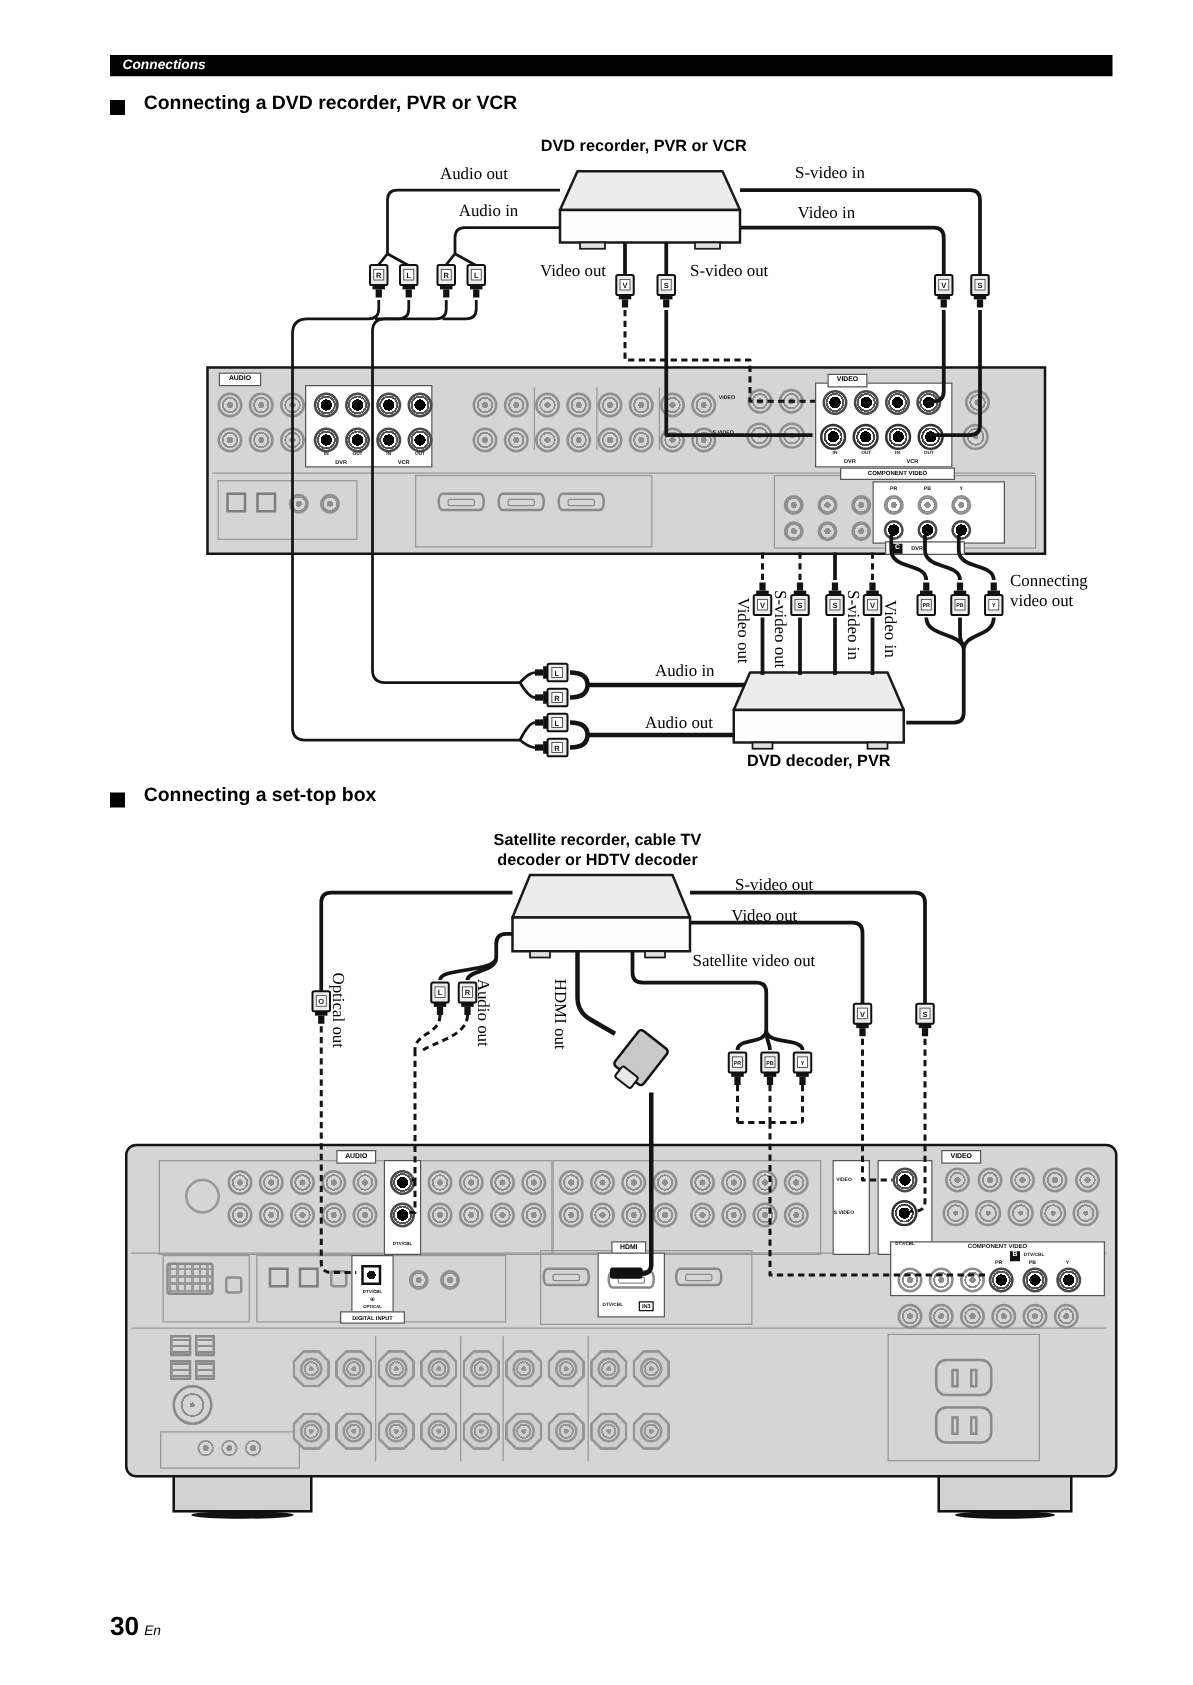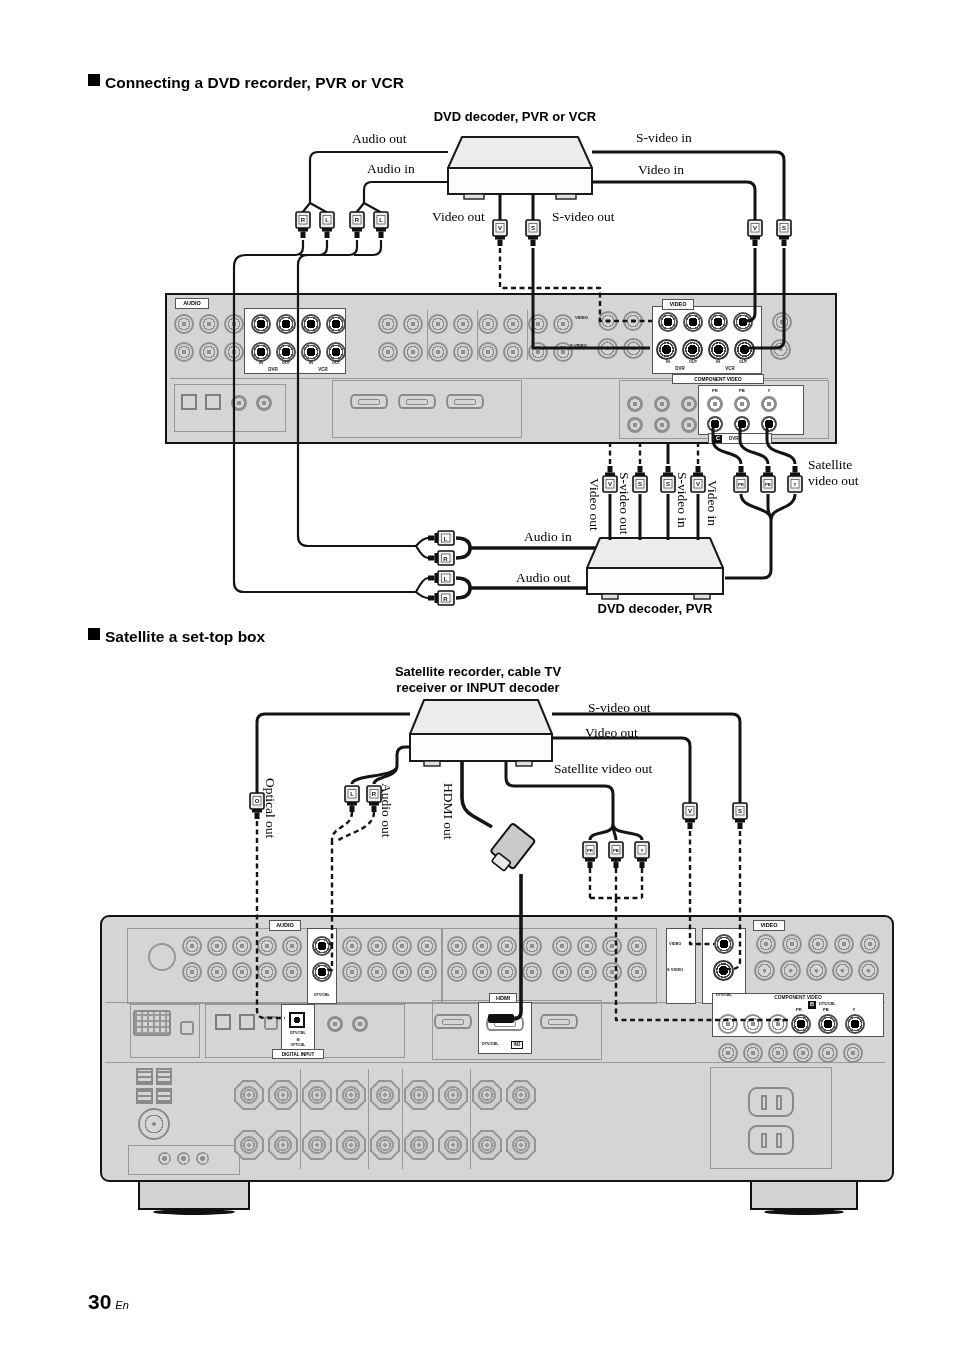--- a/index.html
+++ b/index.html
@@ -1,20 +1,20 @@
 <!DOCTYPE html>
 <html><head>
 <meta charset="utf-8">
 <style>
   html,body{margin:0;padding:0;background:#fff}
   .page{position:relative;width:954px;height:1348px;background:#fff;overflow:hidden;
         font-family:"Liberation Sans",sans-serif;color:#000}
   .bar{position:absolute;left:88px;top:44px;width:802px;height:17px;background:#000;color:#fff;
        font:italic bold 11px/17px "Liberation Sans",sans-serif;padding-left:10px;box-sizing:border-box;z-index:4}
-  .h-row{position:absolute;display:flex;align-items:flex-start;gap:5px;z-index:4}
+  .h-row{position:absolute;display:flex;align-items:flex-end;gap:15px;z-index:4}
   .h-sq{width:12px;height:12px;background:#000}
   .h-txt{font:bold 15.5px "Liberation Sans",sans-serif}
   .dlab{position:absolute;font:13.5px "Liberation Serif",serif;white-space:nowrap;z-index:6}
   .vlab{position:absolute;font:13.5px "Liberation Serif",serif;writing-mode:vertical-rl;white-space:nowrap;z-index:6}
   .dname{position:absolute;font:bold 13px "Liberation Sans",sans-serif;text-align:center;white-space:nowrap;z-index:6}
   .panel{position:absolute;background:#d5d5d5;border:2px solid #141414;z-index:1}
   #panel2{border-radius:9px}
   .wbox{position:absolute;background:#fff;border:1px solid #555;box-sizing:border-box;z-index:2}
   .gbox{position:absolute;border:1px solid #989898;box-sizing:border-box;z-index:1}
   .hdr{position:absolute;background:#fff;border:1px solid #555;text-align:center;
@@ -69,20 +69,21 @@
   .pt2{font:bold 4.3px "Liberation Sans",sans-serif;text-anchor:middle;fill:#111}
   .ftr{position:absolute;z-index:4}
   .ftr .num{font:bold 21px "Liberation Sans",sans-serif}
   .ftr .lang{font:italic 11px "Liberation Sans",sans-serif;margin-left:4px}
 </style>
 </head>
 <body>
 
 <div class="page">
 
+  <div class="bar">Connections</div>
 
   <div class="h-row" style="left:88px;top:74px">
     <div class="h-sq"></div>
     <div class="h-txt">Connecting a DVD recorder, PVR or VCR</div>
   </div>
 
   <div class="panel" id="panel1" style="left:165px;top:293px;width:668px;height:147px">
     <div class="hdr" style="left:8px;top:3px;width:34px;height:11px">AUDIO</div>
     <div class="jrow" style="left:7px;top:19px">
         <div class="rca"></div>
@@ -219,21 +220,21 @@
         <div class="rca sm"></div>
       </div>
     <div class="gbox" style="left:165px;top:85px;width:190px;height:58px"></div>
     <div class="hport" style="left:183px;top:99px"></div>
     <div class="hport" style="left:231px;top:99px"></div>
     <div class="hport" style="left:279px;top:99px"></div>
   </div>
 
   <div class="h-row" style="left:88px;top:628px">
     <div class="h-sq"></div>
-    <div class="h-txt">Satellite a set-top box</div>
+    <div class="h-txt">Connecting a set-top box</div>
   </div>
 
   <div class="panel" id="panel2" style="left:100px;top:915px;width:790px;height:263px">
     <div class="hdr" style="left:167px;top:3px;width:32px;height:11px">AUDIO</div>
     <div class="gbox" style="left:25px;top:11px;width:315px;height:76px"></div>
     <div class="gbox" style="left:340px;top:11px;width:215px;height:76px"></div>
     <div class="hole" style="left:46px;top:26px;width:28px;height:28px"></div>
     <div class="jrow" style="left:80px;top:19px">
         <div class="rca"></div>
         <div class="rca"></div>
@@ -575,39 +576,39 @@
         <text class="pt2" x="616" y="852">PB</text>
       <use href="#pD" x="634" y="842"></use>
         <text class="pt2" x="642" y="852">Y</text>
       <use href="#pD" x="682" y="803"></use>
         <text class="pt" x="690" y="813.3">V</text>
       <use href="#pD" x="732" y="803"></use>
         <text class="pt" x="740" y="813.3">S</text>
     </g>
   </svg>
 
-  <div class="dname" style="left:365px;top:109px;width:300px">DVD decoder, PVR or VCR</div>
+  <div class="dname" style="left:365px;top:109px;width:300px">DVD recorder, PVR or VCR</div>
   <div class="dlab" style="left:352px;top:131px">Audio out</div>
   <div class="dlab" style="left:367px;top:161px">Audio in</div>
   <div class="dlab" style="left:636px;top:130px">S-video in</div>
   <div class="dlab" style="left:638px;top:162px">Video in</div>
   <div class="dlab" style="left:432px;top:209px">Video out</div>
   <div class="dlab" style="left:552px;top:209px">S-video out</div>
   <div class="vlab" style="left:586px;top:478px">Video out</div>
   <div class="vlab" style="left:616px;top:472px">S-video out</div>
   <div class="vlab" style="left:674px;top:472px">S-video in</div>
   <div class="vlab" style="left:704px;top:480px">Video in</div>
-  <div class="dlab" style="left:808px;top:457px">Satellite</div>
+  <div class="dlab" style="left:808px;top:457px">Connecting</div>
   <div class="dlab" style="left:808px;top:473px">video out</div>
   <div class="dlab" style="left:524px;top:529px">Audio in</div>
   <div class="dlab" style="left:516px;top:570px">Audio out</div>
   <div class="dname" style="left:505px;top:601px;width:300px">DVD decoder, PVR</div>
 
   <div class="dname" style="left:328px;top:664px;width:300px">Satellite recorder, cable TV</div>
-  <div class="dname" style="left:328px;top:680px;width:300px">receiver or INPUT decoder</div>
+  <div class="dname" style="left:328px;top:680px;width:300px">decoder or HDTV decoder</div>
   <div class="dlab" style="left:588px;top:700px">S-video out</div>
   <div class="dlab" style="left:585px;top:725px">Video out</div>
   <div class="dlab" style="left:554px;top:761px">Satellite video out</div>
   <div class="vlab" style="left:262px;top:778px">Optical out</div>
   <div class="vlab" style="left:378px;top:783px">Audio out</div>
   <div class="vlab" style="left:440px;top:783px">HDMI out</div>
 
   <div class="ftr" style="left:88px;top:1290px">
     <span class="num">30</span><span class="lang">En</span>
   </div>

